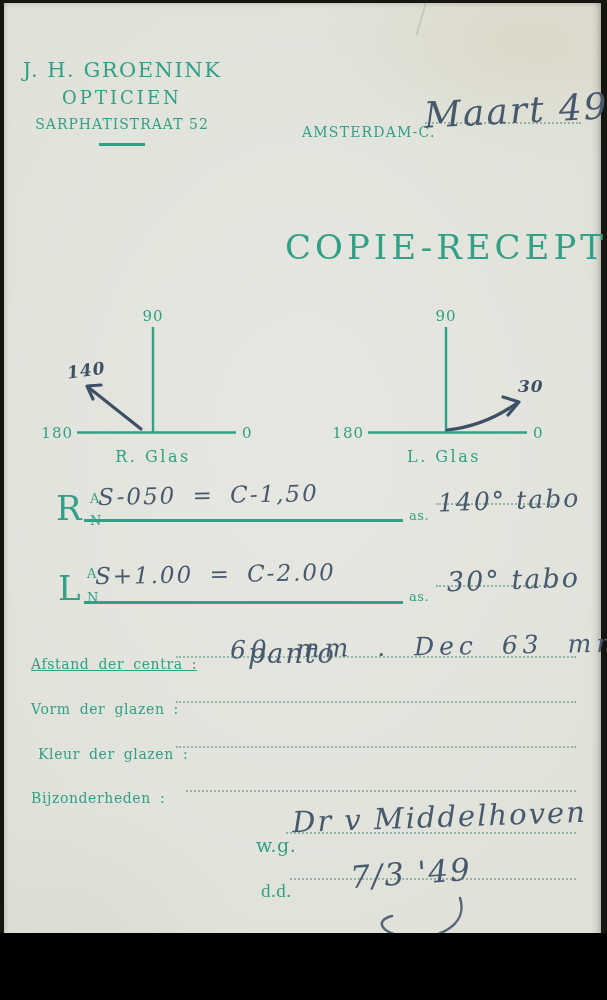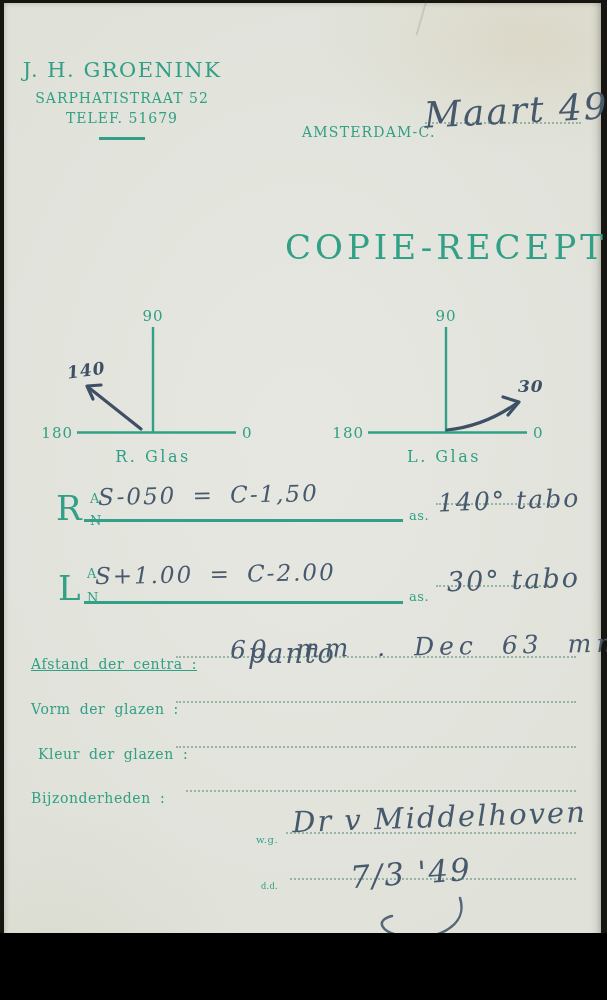--- a/index.html
+++ b/index.html
@@ -58,34 +58,34 @@
   
   .rx-letter{font-size:34px;}
   .rx-small{font-size:13px;letter-spacing:.5px;}
   .rx-rule{height:2.5px;background:var(--teal);}
   .rx-formula{font-size:23px;letter-spacing:2px;word-spacing:7px;}
   .rx-axis{font-size:25px;letter-spacing:2px;}
   
   .f-label{font-size:14px;letter-spacing:.6px;word-spacing:4px;white-space:nowrap;}
   .f-value{font-size:25px;}
   
-  .sig-label{font-size:10px;letter-spacing:.5px;}
+  .sig-label{font-size:19px;letter-spacing:.5px;}
   .footer{left:30px;top:936px;width:560px;font-size:15px;letter-spacing:.4px;word-spacing:6.5px;white-space:nowrap;}
 </style>
 </head>
 <body>
 
 <div class="photo">
   <div class="paper"></div>
   <div class="crease"></div>
 
   <div class="header-block">
     <div class="print h-name">J. H. GROENINK</div>
+    <div class="print h-prof">OPTICIEN</div>
     <div class="print h-addr">SARPHATISTRAAT 52</div>
-    <div class="print h-tel">TELEF. 51679</div>
     <div class="h-rule"></div>
   </div>
 
   <div class="abs print city-line">AMSTERDAM-C.</div>
   <div class="abs dotline" style="left:425px;top:122px;width:156px;"></div>
   <div class="abs hand date-hand">Maart 49</div>
 
   <div class="abs print title">COPIE-RECEPT</div>
 
   <svg class="diagram" style="left:40px;top:300px;" viewBox="0 0 215 170">

